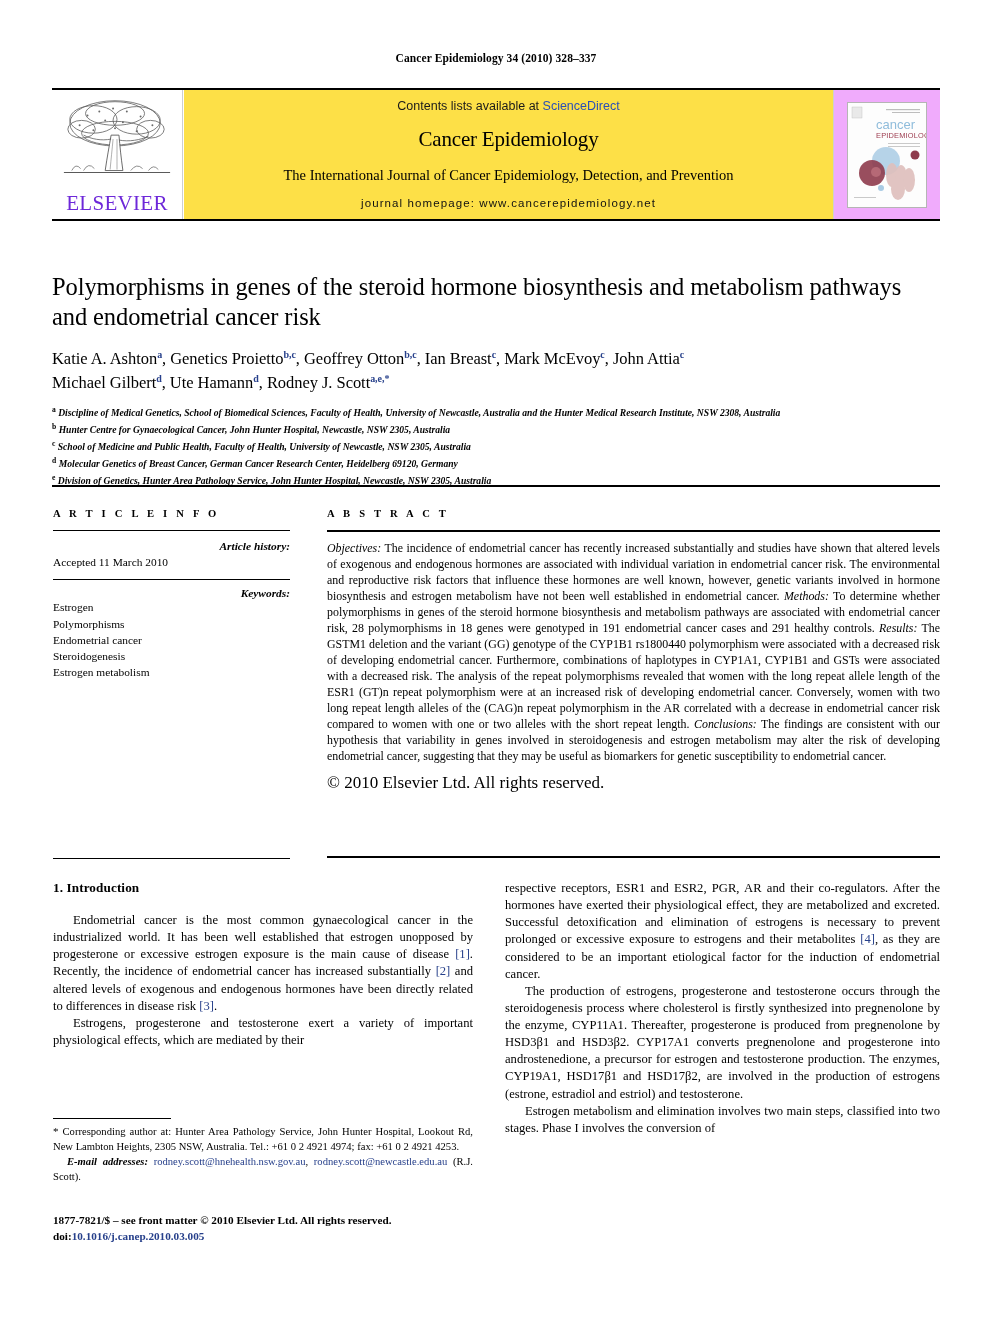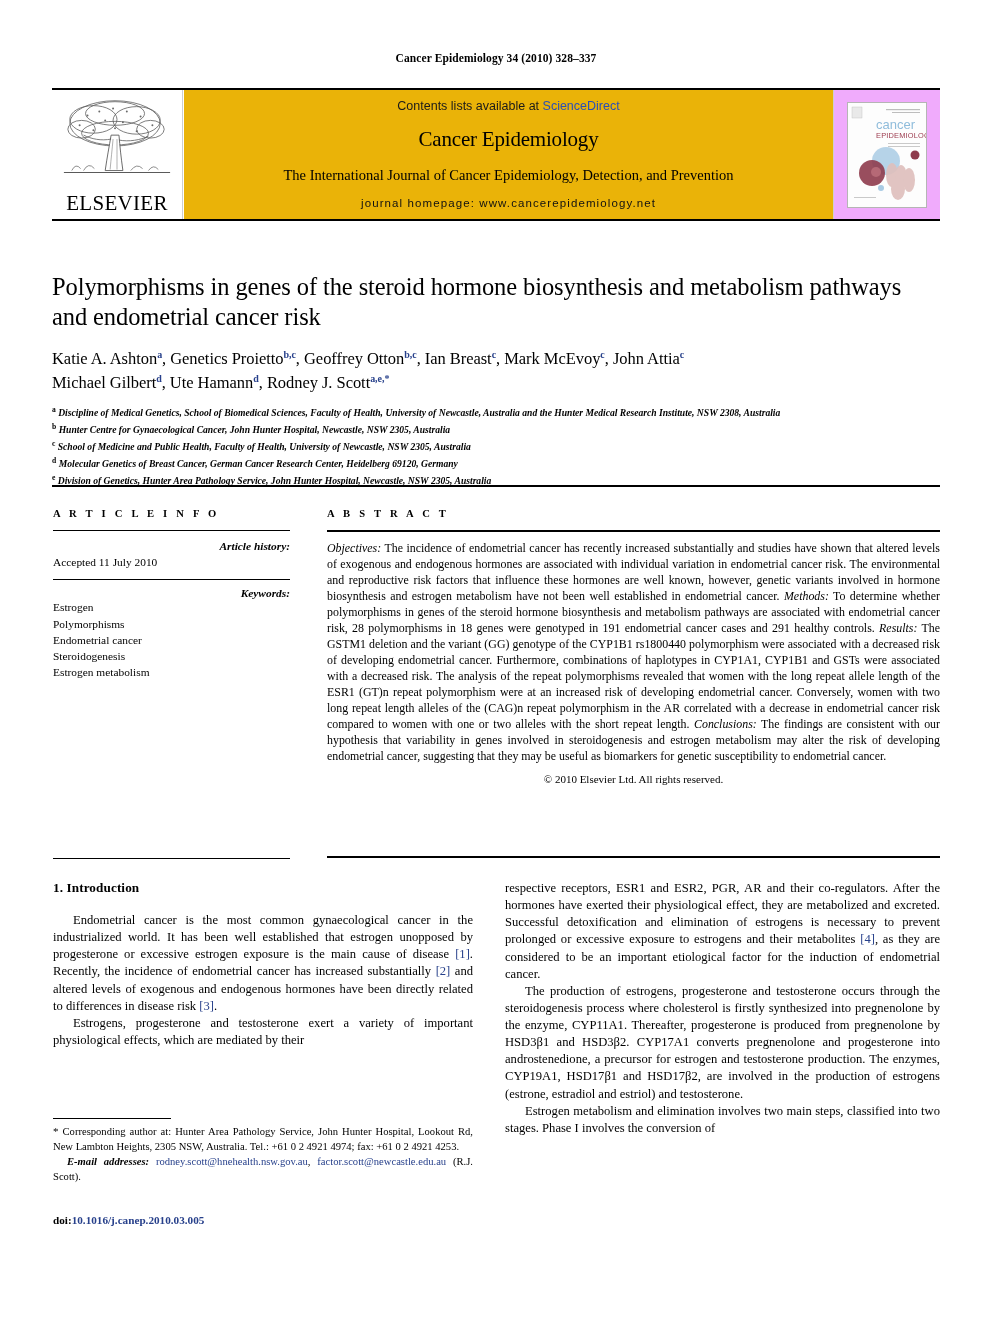--- a/index.html
+++ b/index.html
@@ -60,30 +60,30 @@
   .elsevier-tree {
     flex: 1 1 auto;
     position: relative;
     overflow: hidden;
   }
   .elsevier-tree svg { display: block; width: 100%; height: 100%; }
   .elsevier-word {
     font-family: "Liberation Serif", serif;
     font-size: 21px;
     letter-spacing: 0.3px;
-    color: #000000;
+    color: #6d28d9;
     text-align: center;
     line-height: 1;
     padding-bottom: 3px;
     font-weight: normal;
   }
 
   .masthead-center {
     flex: 1 1 auto;
-    background: #eab308;
+    background: #fde047;
     border-left: 1px solid #fff;
     position: relative;
     display: flex;
     flex-direction: column;
     justify-content: space-between;
     padding: 9px 0 10px 0;
     box-sizing: border-box;
   }
   .contents-line {
     text-align: center;
@@ -216,22 +216,22 @@
   }
   .abstract-text {
     font-size: 11.9px;
     line-height: 1.345;
     text-align: justify;
     padding-top: 8px;
     hyphens: none;
   }
   .abstract-text i { font-style: italic; font-weight: normal; }
   .copyright-line {
-    text-align: center;
-    font-size: 11px;
+    text-align: left;
+    font-size: 17px;
     padding-top: 9px;
   }
 
   
   .body-left {
     position: absolute;
     top: 880px;
     left: 53px;
     width: 420px;
   }
@@ -403,21 +403,21 @@
       </div>
   </div>
 
   <div class="rule-main" style="top:485px;"></div>
 
   <div class="info-col">
     <div class="sec-head">A R T I C L E   I N F O</div>
     <div class="thin-rule"></div>
     <div class="info-body">
       <div class="hist-label">Article history:</div>
-      <div>Accepted 11 July 2010</div>
+      <div>Accepted 11 March 2010</div>
     </div>
     <div class="mid-rule"></div>
     <div class="keywords-block">
       <div class="kw-label">Keywords:</div>
       <div id="keywords-list">
           <div class="kw-item">Estrogen</div>
           <div class="kw-item">Polymorphisms</div>
           <div class="kw-item">Endometrial cancer</div>
           <div class="kw-item">Steroidogenesis</div>
           <div class="kw-item">Estrogen metabolism</div>
@@ -453,22 +453,23 @@
 
   <div class="footnotes">
     <div class="fn-rule"></div>
     <div class="fn-text">
       <span class="star">*</span>
       <span>Corresponding author at: Hunter Area Pathology Service, John Hunter Hospital, Lookout Rd, New Lambton Heights, 2305 NSW, Australia. Tel.: +61 0 2 4921 4974; fax: +61 0 2 4921 4253.</span>
     </div>
     <div class="fn-text" style="text-indent:14px;">
       <span class="fn-email-label">E-mail addresses:</span>
       <span class="email-link">rodney.scott@hnehealth.nsw.gov.au</span><span>,</span>
-      <span class="email-link">factor.scott@newcastle.edu.au</span>
+      <span class="email-link">rodney.scott@newcastle.edu.au</span>
       <span>(R.J. Scott).</span>
     </div>
   </div>
 
   <div class="issn-block">
+    <div>1877-7821/$ – see front matter © 2010 Elsevier Ltd. All rights reserved.</div>
     <div><span>doi:</span><span class="doi-link">10.1016/j.canep.2010.03.005</span></div>
   </div>
 
 </div>
 
 </body></html>

